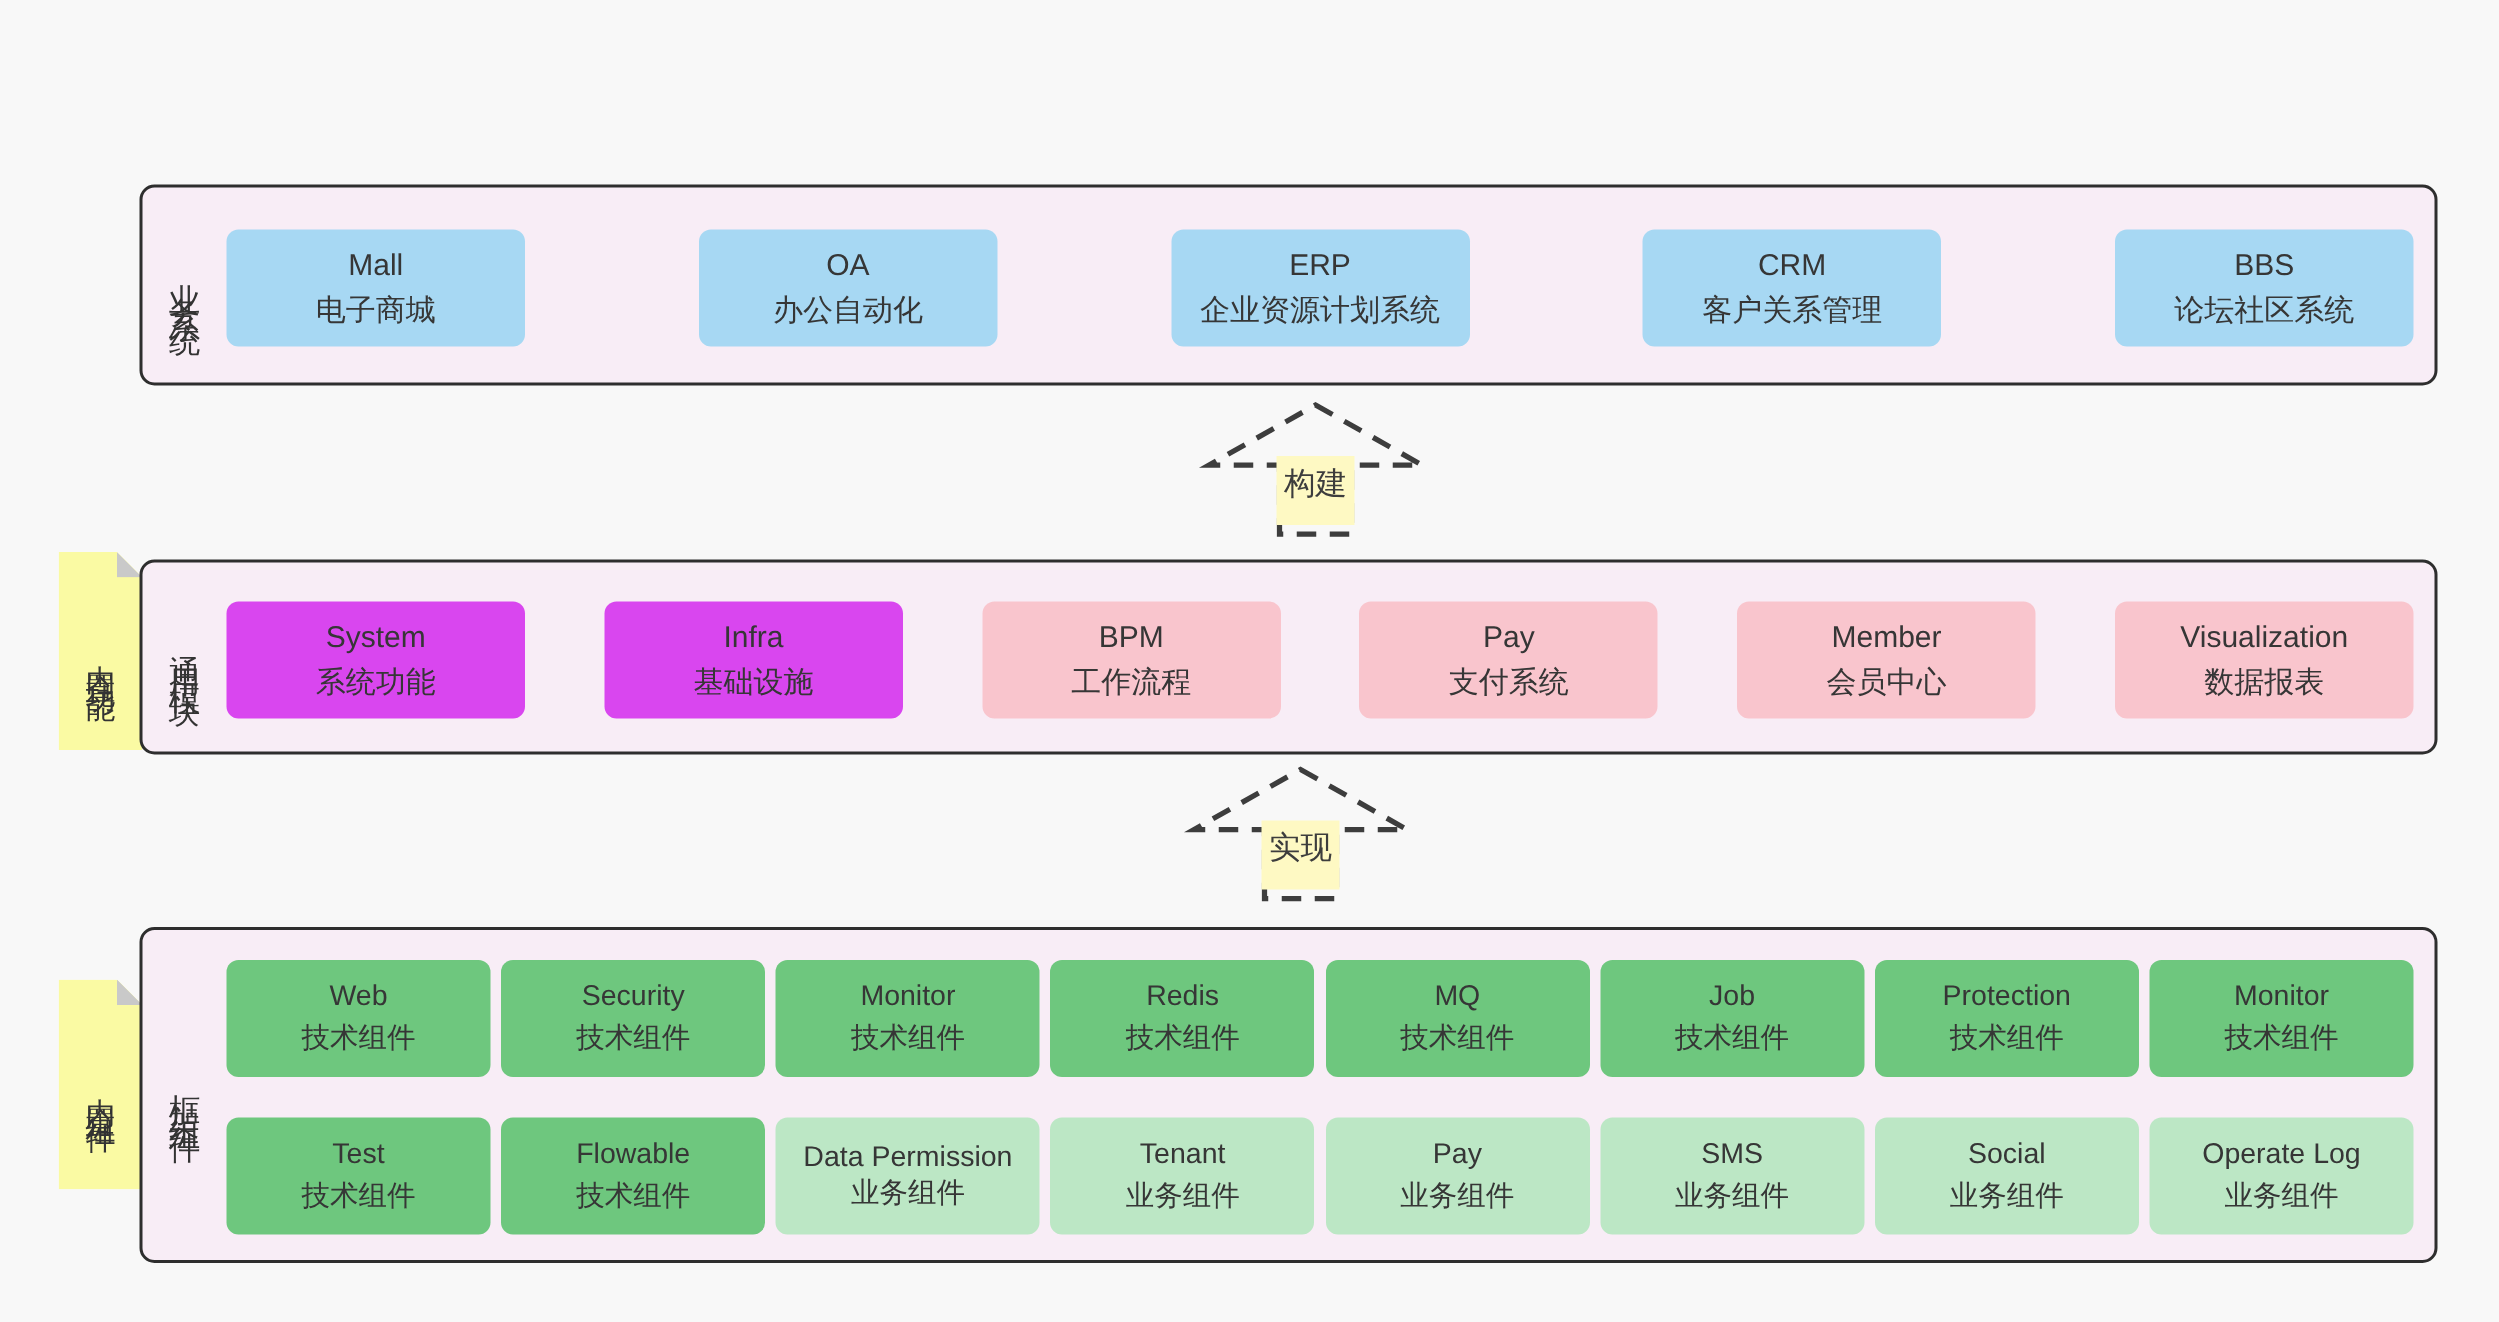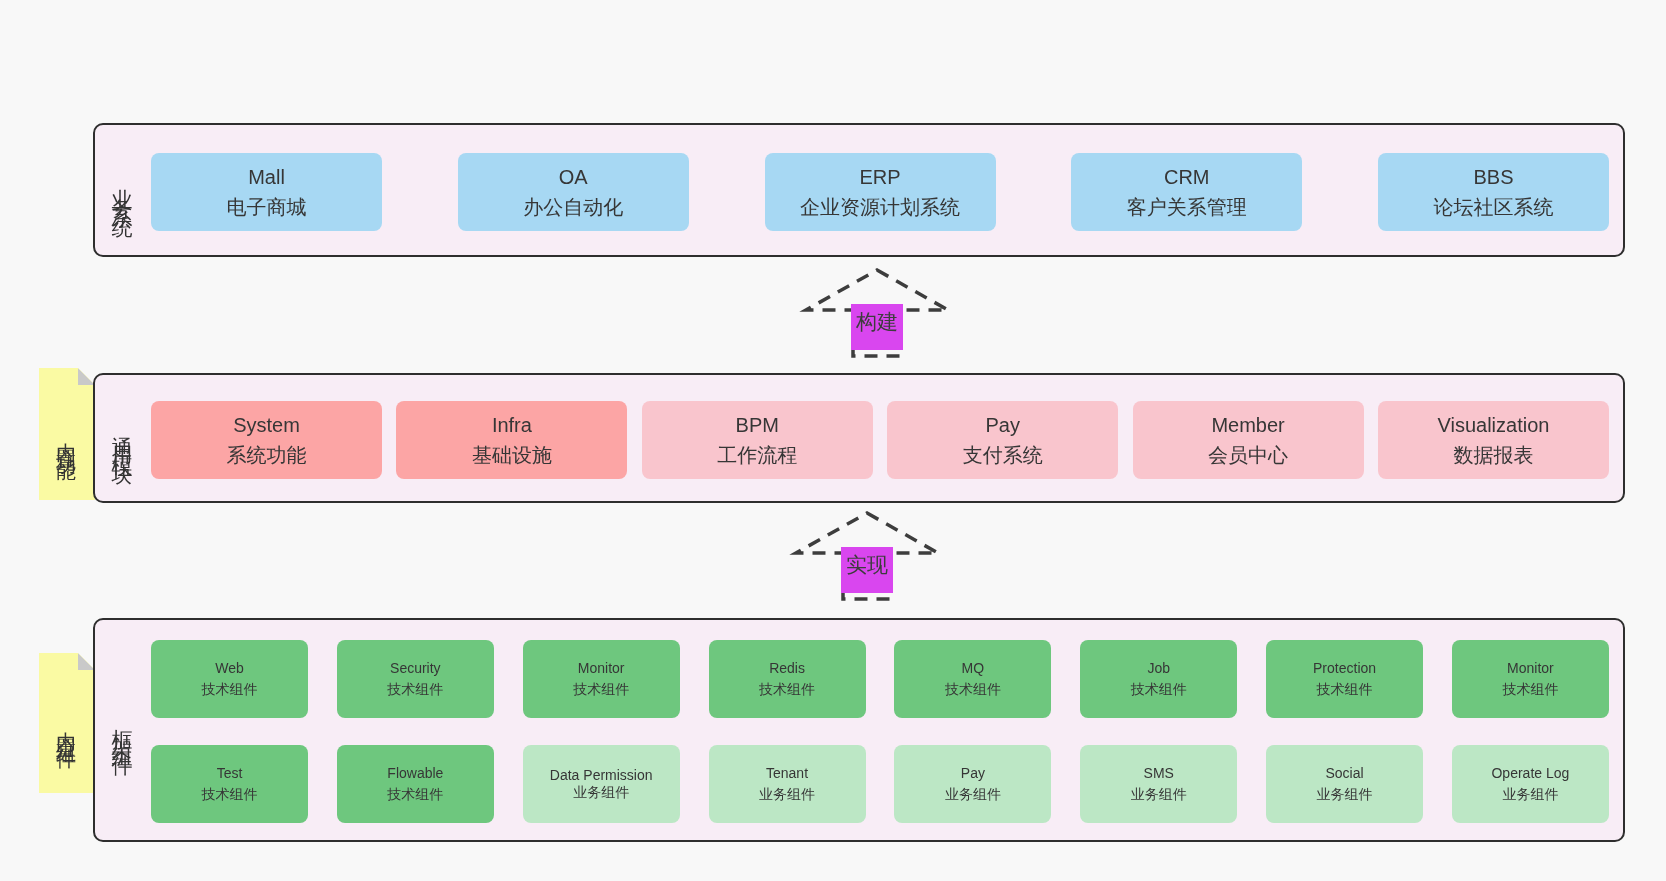--- a/index.html
+++ b/index.html
@@ -20,25 +20,25 @@
   .boxes-row{position:absolute;left:56px;right:14px;display:flex;justify-content:space-between;}
   .panel-business .boxes-row{top:28px;}
   .panel-modules  .boxes-row{top:26px;}
   .panel-framework .row-a{top:20px;}
   .panel-framework .row-b{top:125px;}
 
   
   .box{box-sizing:border-box;height:78px;border-radius:8px;
        display:flex;flex-direction:column;align-items:center;justify-content:center;
        text-align:center;font-size:20px;line-height:1.5;color:#363636;padding:2px 6px;}
-  .w6{width:231px;}  
-  .w8{width:157px;font-size:14px;} 
+  .w6{width:199px;}  
+  .w8{width:176px;font-size:19px;} 
   .tight{line-height:1.25;}
   .blue{background:#a7d8f3;}
-  .red{background:#fca5a5;}
+  .red{background:#d946ef;}
   .pink{background:#f9c5cd;}
   .green{background:#6ec77e;}
   .green-light{background:#bce7c5;justify-content:center;}
 
   
   .sticky-tag{position:absolute;left:39px;width:56px;background:#fafaa3;z-index:0;
               clip-path:polygon(0 0,calc(100% - 17px) 0,100% 17px,100% 100%,0 100%);
               display:flex;align-items:center;justify-content:center;}
   .tag-modules{top:368px;height:132px;}
   .tag-framework{top:653px;height:140px;}
@@ -47,21 +47,21 @@
   .tag-text{writing-mode:vertical-rl;text-orientation:upright;font-size:20px;
             letter-spacing:6px;color:#333;margin-top:10px;}
 
   
   .arrow{position:absolute;width:170px;height:100px;z-index:2;}
   .arrow-build{left:795px;top:262px;}
   .arrow-implement{left:785px;top:505px;}
   .arrow svg{position:absolute;left:0;top:0;overflow:visible;}
   .arrow polygon{fill:none;stroke:#3d3d3d;stroke-width:3.5;stroke-dasharray:13 9;}
   .arrow-label{position:absolute;left:82px;top:42px;transform:translateX(-50%);
-               background:#d946ef;color:#3d3d3d;font-size:21px;padding:4px 5px 14px 5px;white-space:nowrap;}
+               background:#fef9c3;color:#3d3d3d;font-size:21px;padding:4px 5px 14px 5px;white-space:nowrap;}
 </style>
 </head>
 <body>
 
 <div class="canvas">
 
   <section class="panel panel-business">
     <div class="panel-label">业务系统</div>
     <div class="boxes-row">
       <div class="box blue w6">

